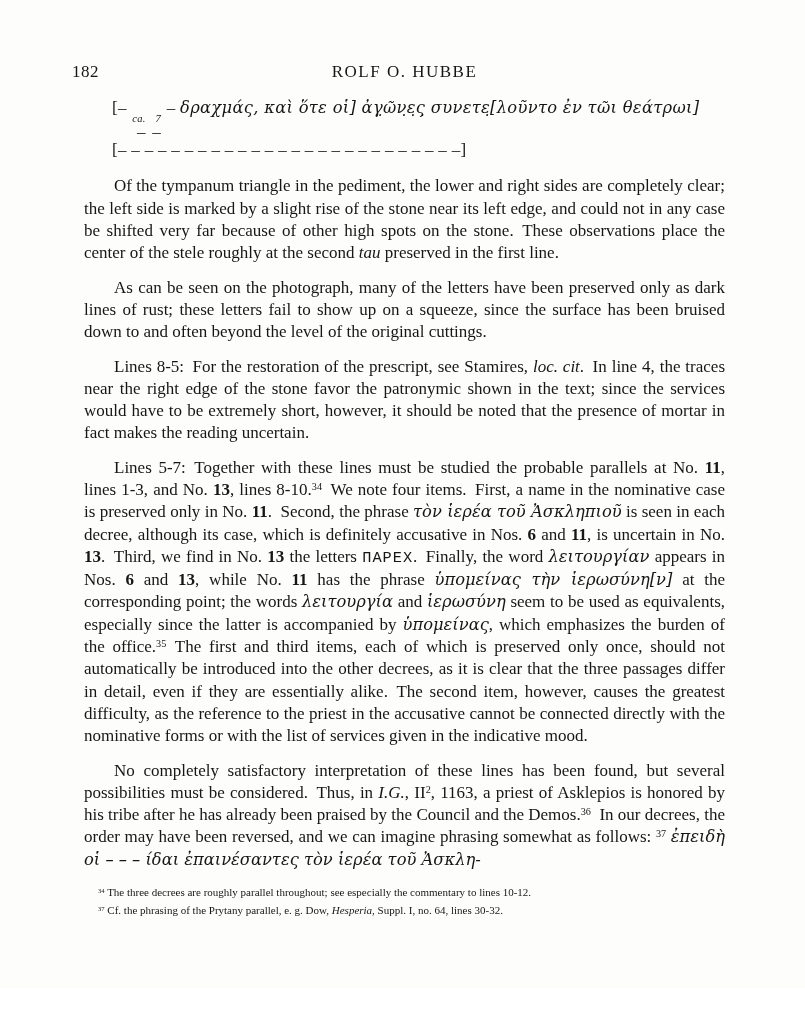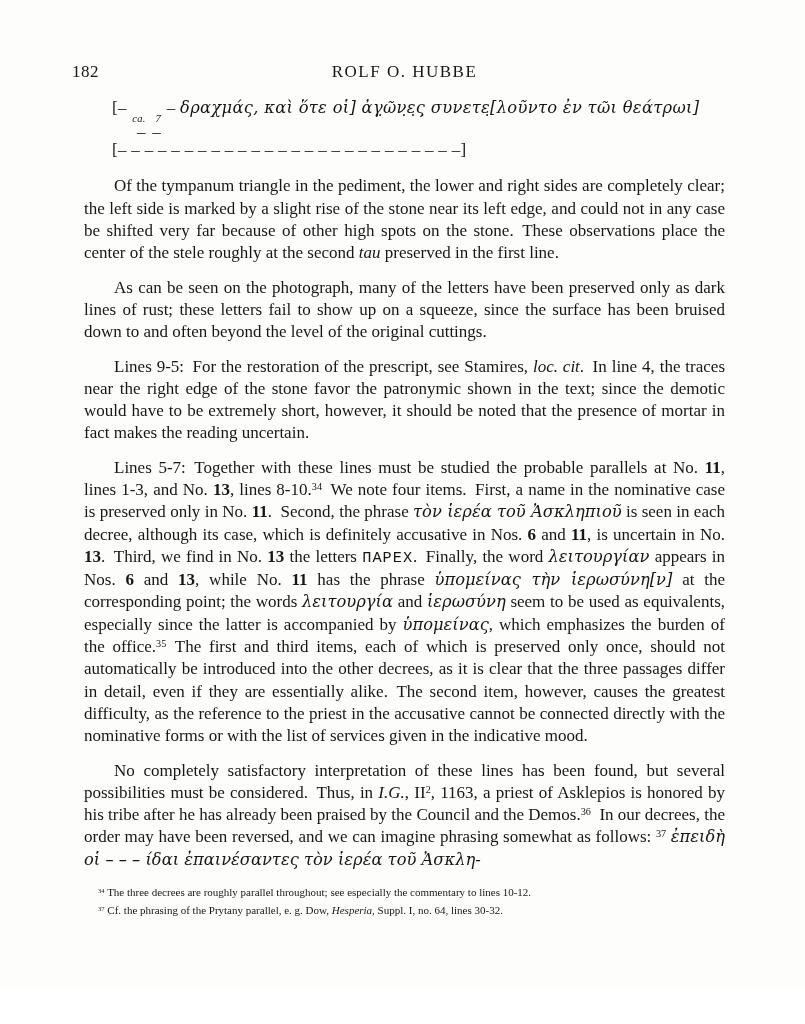--- a/index.html
+++ b/index.html
@@ -49,21 +49,21 @@
         </span><span> </span><span class="stack">
           <span class="stack-top">7</span>
           <span class="stack-bot">–</span>
         </span><span> – </span><span class="run-g">δραχμάς, καὶ ὅτε οἱ] ἀγ̣ῶν̣ε̣ς̣ συνετε̣[λοῦντο ἐν τῶι θεάτρωι]</span></div>
     <div class="epigraph-line"><span>[– – – – – – – – – – – – – – – – – – – – – – – – – –]</span></div>
   </div>
 
   <main class="body-text">
     <p class="para"><span>Of the tympanum triangle in the pediment, the lower and right sides are completely clear; the left side is marked by a slight rise of the stone near its left edge, and could not in any case be shifted very far because of other high spots on the stone. These observations place the center of the stele roughly at the second </span><span class="run-i">tau</span><span> preserved in the first line.</span></p>
     <p class="para"><span>As can be seen on the photograph, many of the letters have been preserved only as dark lines of rust; these letters fail to show up on a squeeze, since the surface has been bruised down to and often beyond the level of the original cuttings.</span></p>
-    <p class="para"><span>Lines 9-5: For the restoration of the prescript, see Stamires, </span><span class="run-i">loc. cit</span><span>. In line 4, the traces near the right edge of the stone favor the patronymic shown in the text; since the demotic would have to be extremely short, however, it should be noted that the presence of mortar in fact makes the reading uncertain.</span></p>
+    <p class="para"><span>Lines 8-5: For the restoration of the prescript, see Stamires, </span><span class="run-i">loc. cit</span><span>. In line 4, the traces near the right edge of the stone favor the patronymic shown in the text; since the services would have to be extremely short, however, it should be noted that the presence of mortar in fact makes the reading uncertain.</span></p>
     <p class="para"><span>Lines 5-7: Together with these lines must be studied the probable parallels at No. </span><span class="run-b">11</span><span>, lines 1-3, and No. </span><span class="run-b">13</span><span>, lines 8-10.</span><span class="run-sup">34</span><span> We note four items. First, a name in the nominative case is preserved only in No. </span><span class="run-b">11</span><span>. Second, the phrase </span><span class="run-g">τὸν ἱερέα τοῦ Ἀσκληπιοῦ</span><span> is seen in each decree, although its case, which is definitely accusative in Nos. </span><span class="run-b">6</span><span> and </span><span class="run-b">11</span><span>, is uncertain in No. </span><span class="run-b">13</span><span>. Third, we find in No. </span><span class="run-b">13</span><span> the letters </span><span class="run-sans">ΠΑΡΕΧ</span><span>. Finally, the word </span><span class="run-g">λειτουργίαν</span><span> appears in Nos. </span><span class="run-b">6</span><span> and </span><span class="run-b">13</span><span>, while No. </span><span class="run-b">11</span><span> has the phrase </span><span class="run-g">ὑπομείνας τὴν ἱερωσύνη[ν]</span><span> at the corresponding point; the words </span><span class="run-g">λειτουργία</span><span> and </span><span class="run-g">ἱερωσύνη</span><span> seem to be used as equivalents, especially since the latter is accompanied by </span><span class="run-g">ὑπομείνας</span><span>, which emphasizes the burden of the office.</span><span class="run-sup">35</span><span> The first and third items, each of which is preserved only once, should not automatically be introduced into the other decrees, as it is clear that the three passages differ in detail, even if they are essentially alike. The second item, however, causes the greatest difficulty, as the reference to the priest in the accusative cannot be connected directly with the nominative forms or with the list of services given in the indicative mood.</span></p>
     <p class="para"><span>No completely satisfactory interpretation of these lines has been found, but several possibilities must be considered. Thus, in </span><span class="run-i">I.G.</span><span>, II</span><span class="run-sup">2</span><span>, 1163, a priest of Asklepios is honored by his tribe after he has already been praised by the Council and the Demos.</span><span class="run-sup">36</span><span> In our decrees, the order may have been reversed, and we can imagine phrasing somewhat as follows: </span><span class="run-sup">37</span><span> </span><span class="run-g">ἐπειδὴ οἱ – – – ίδαι ἐπαινέσαντες τὸν ἱερέα τοῦ Ἀσκλη-</span></p>
   </main>
 
   <footer class="footnotes">
     <p class="footnote"><span class="run-sup">34</span><span> The three decrees are roughly parallel throughout; see especially the commentary to lines 10-12.</span></p>
     <p class="footnote"><span class="run-sup">37</span><span> Cf. the phrasing of the Prytany parallel, e. g. Dow, </span><span class="run-i">Hesperia</span><span>, Suppl. I, no. 64, lines 30-32.</span></p>
   </footer>
 
 </div>

